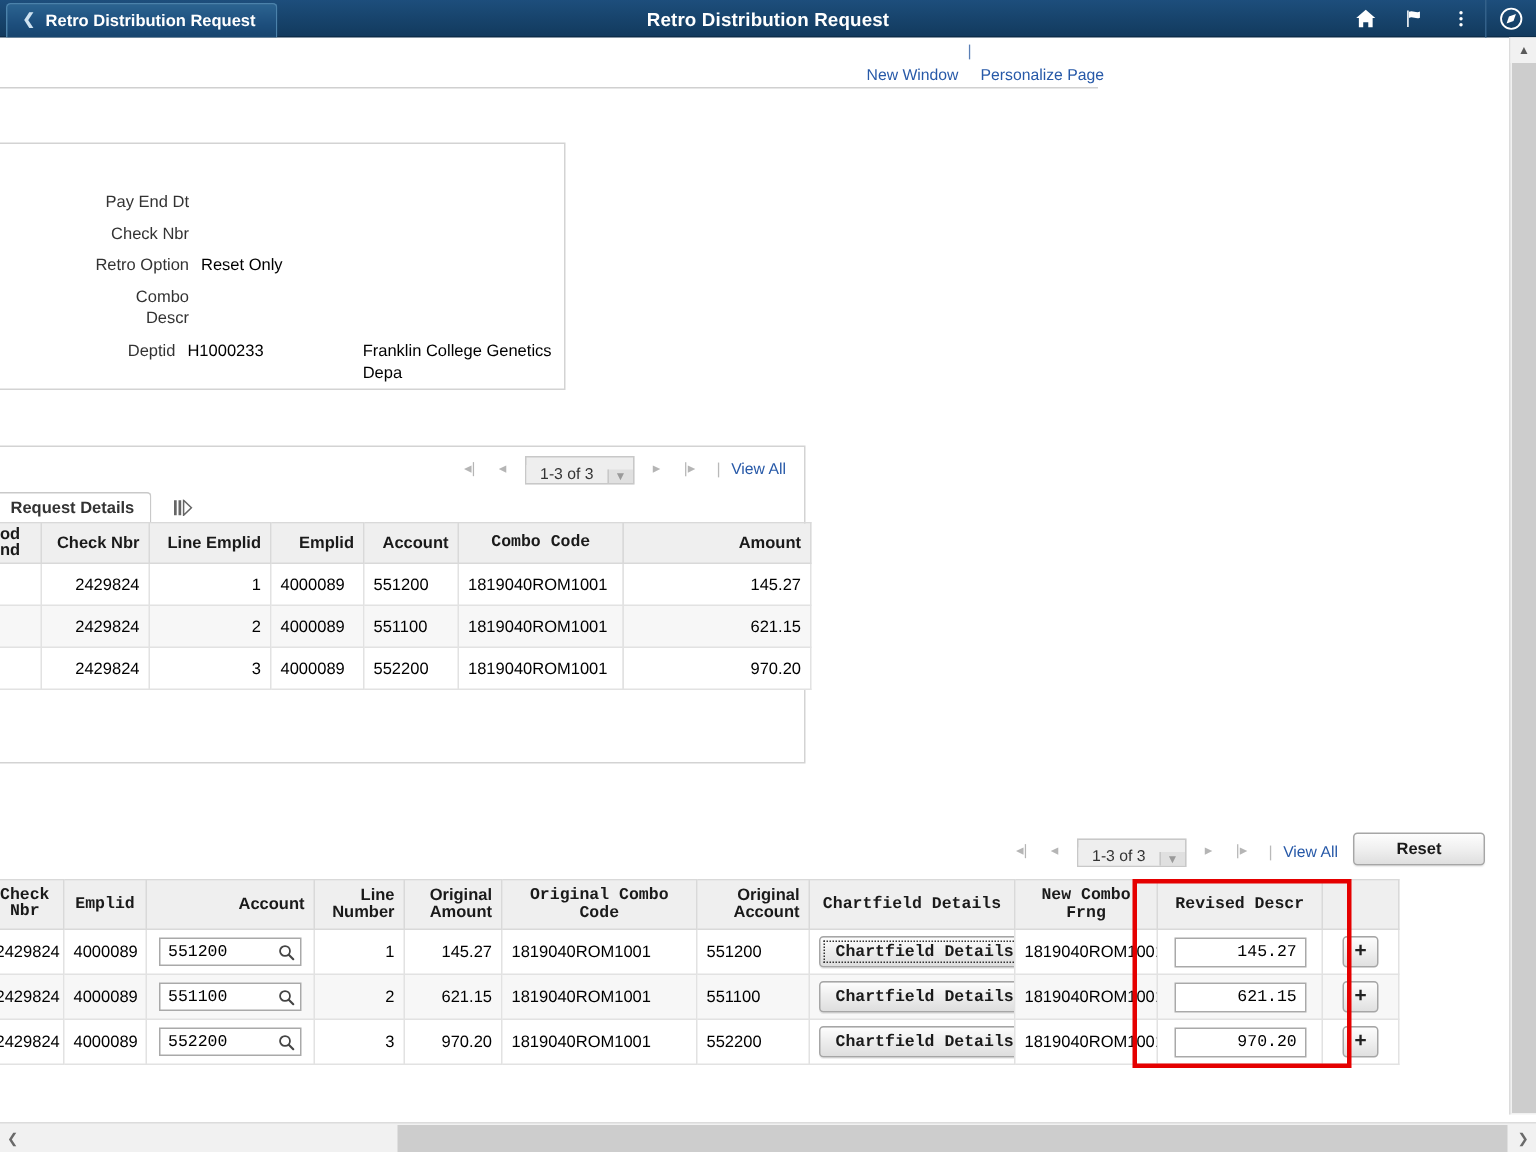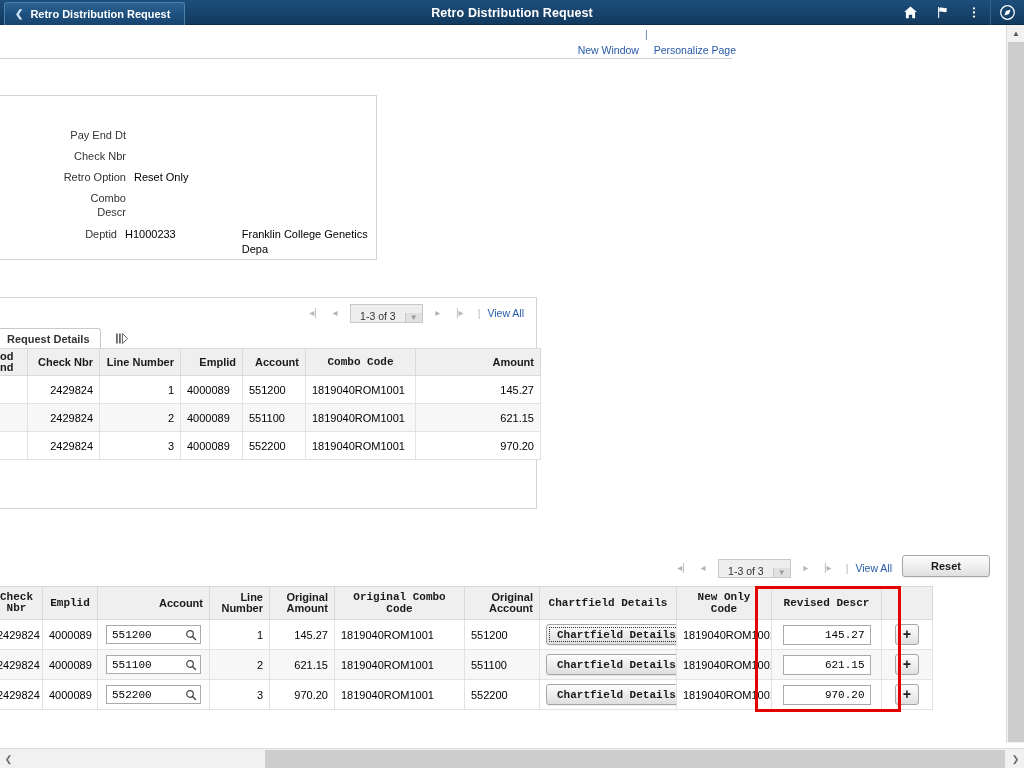--- a/index.html
+++ b/index.html
@@ -340,21 +340,21 @@
         <col style="width:0px">
           <col style="width:125px">
       </colgroup>
       <thead>
         <tr>
           <th class="ta-l" style="padding:2px 3px; line-height:11px;">
             <div>od</div>
               <div>nd</div>
           </th>
           <th class="ta-r">Check Nbr</th>
-          <th class="ta-r">Line Number</th>
+          <th class="ta-r">Line Emplid</th>
           <th class="ta-r">Emplid</th>
           <th class="ta-r">Account</th>
           <th class="ta-c">Combo Code</th>
           <th></th>
           <th class="ta-r">Amount</th>
         </tr>
       </thead>
       <tbody>
         <tr>
           <td></td>
@@ -437,21 +437,21 @@
           <th class="ta-r" style="line-height:11px;">
             <div>Original</div>
               <div>Amount</div>
           </th>
           <th class="ta-c">Original Combo Code</th>
           <th class="ta-r" style="line-height:11px;">
             <div>Original</div>
               <div>Account</div>
           </th>
           <th class="ta-c">Chartfield Details</th>
-          <th class="ta-c">New Only Code</th>
+          <th class="ta-c">New Combo Frng</th>
           <th class="ta-c">Revised Descr</th>
           <th></th>
         </tr>
       </thead>
       <tbody>
 
         <tr>
           <td class="ta-l">2429824</td>
           <td class="ta-l">4000089</td>
           <td class="ta-c">

